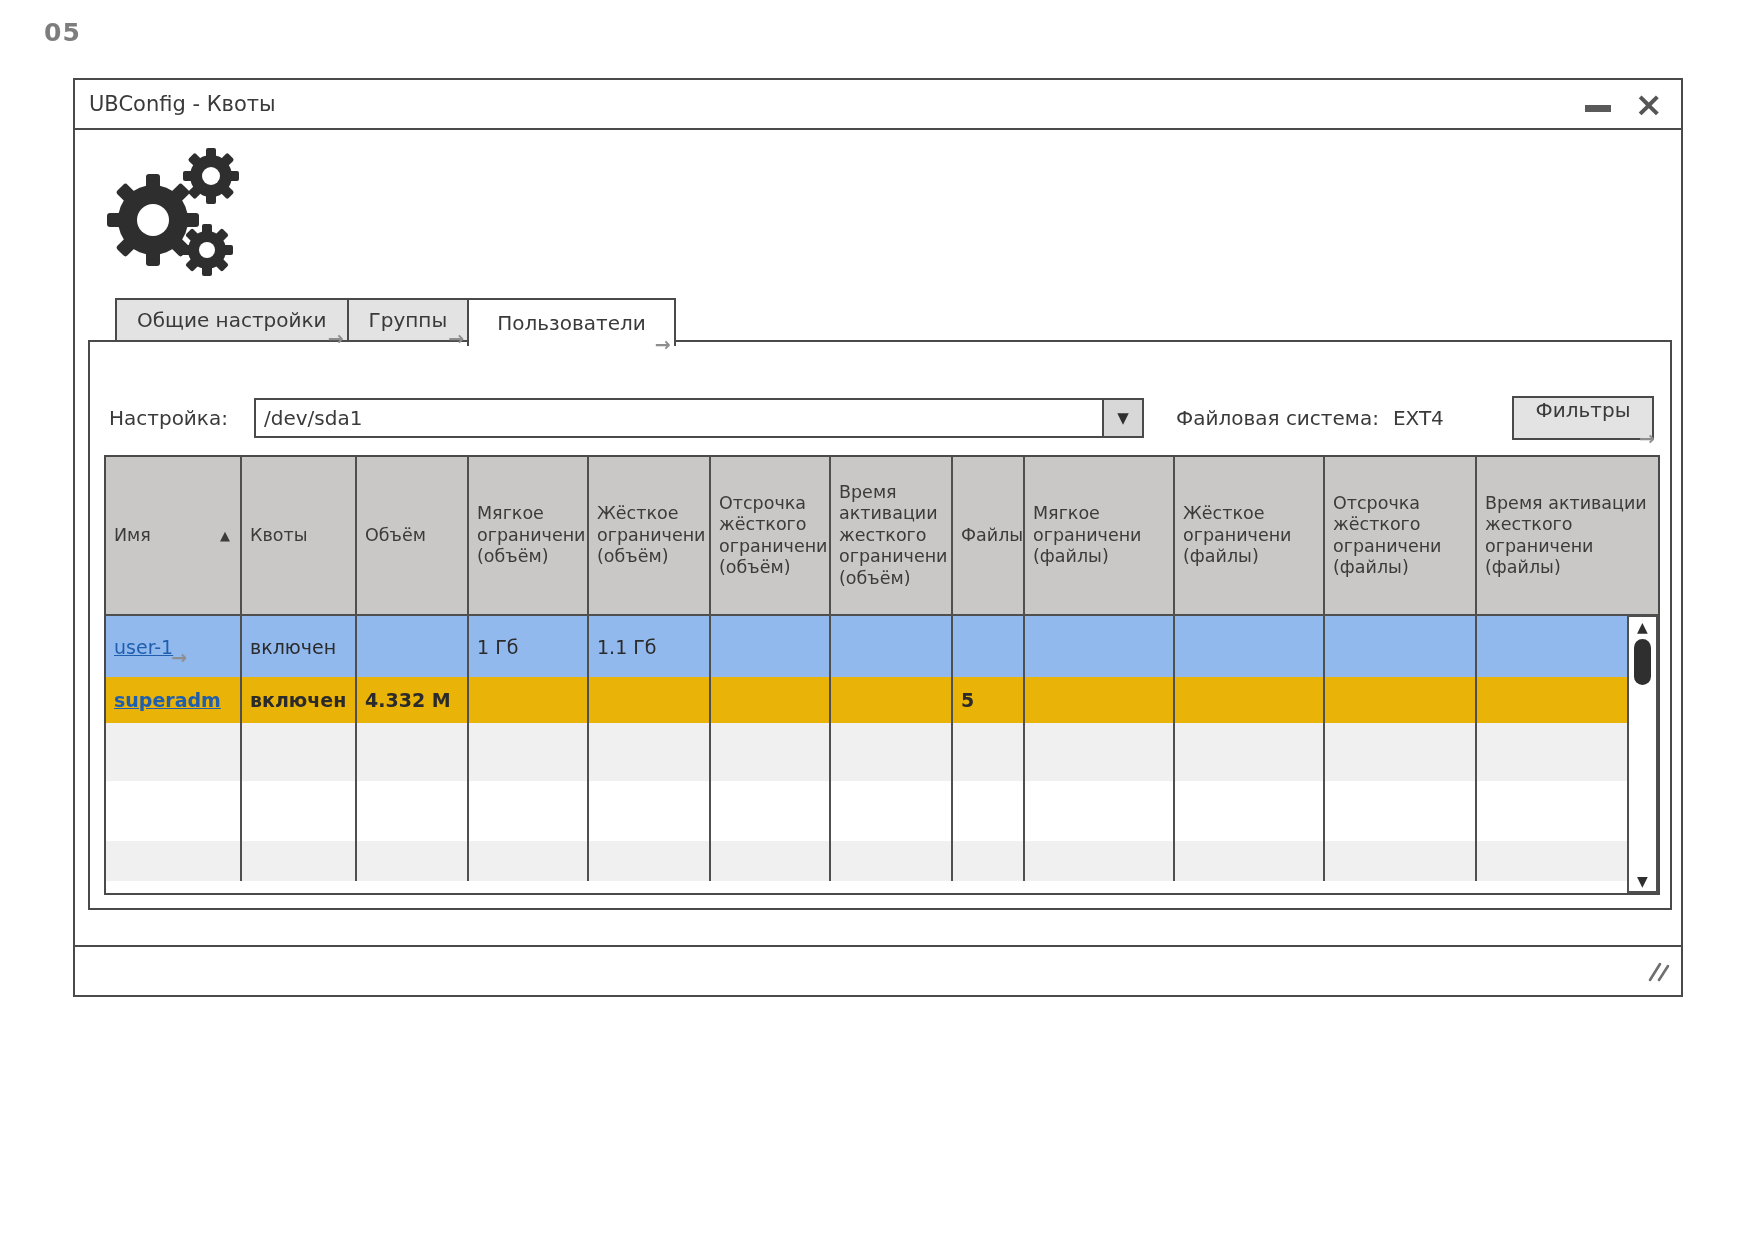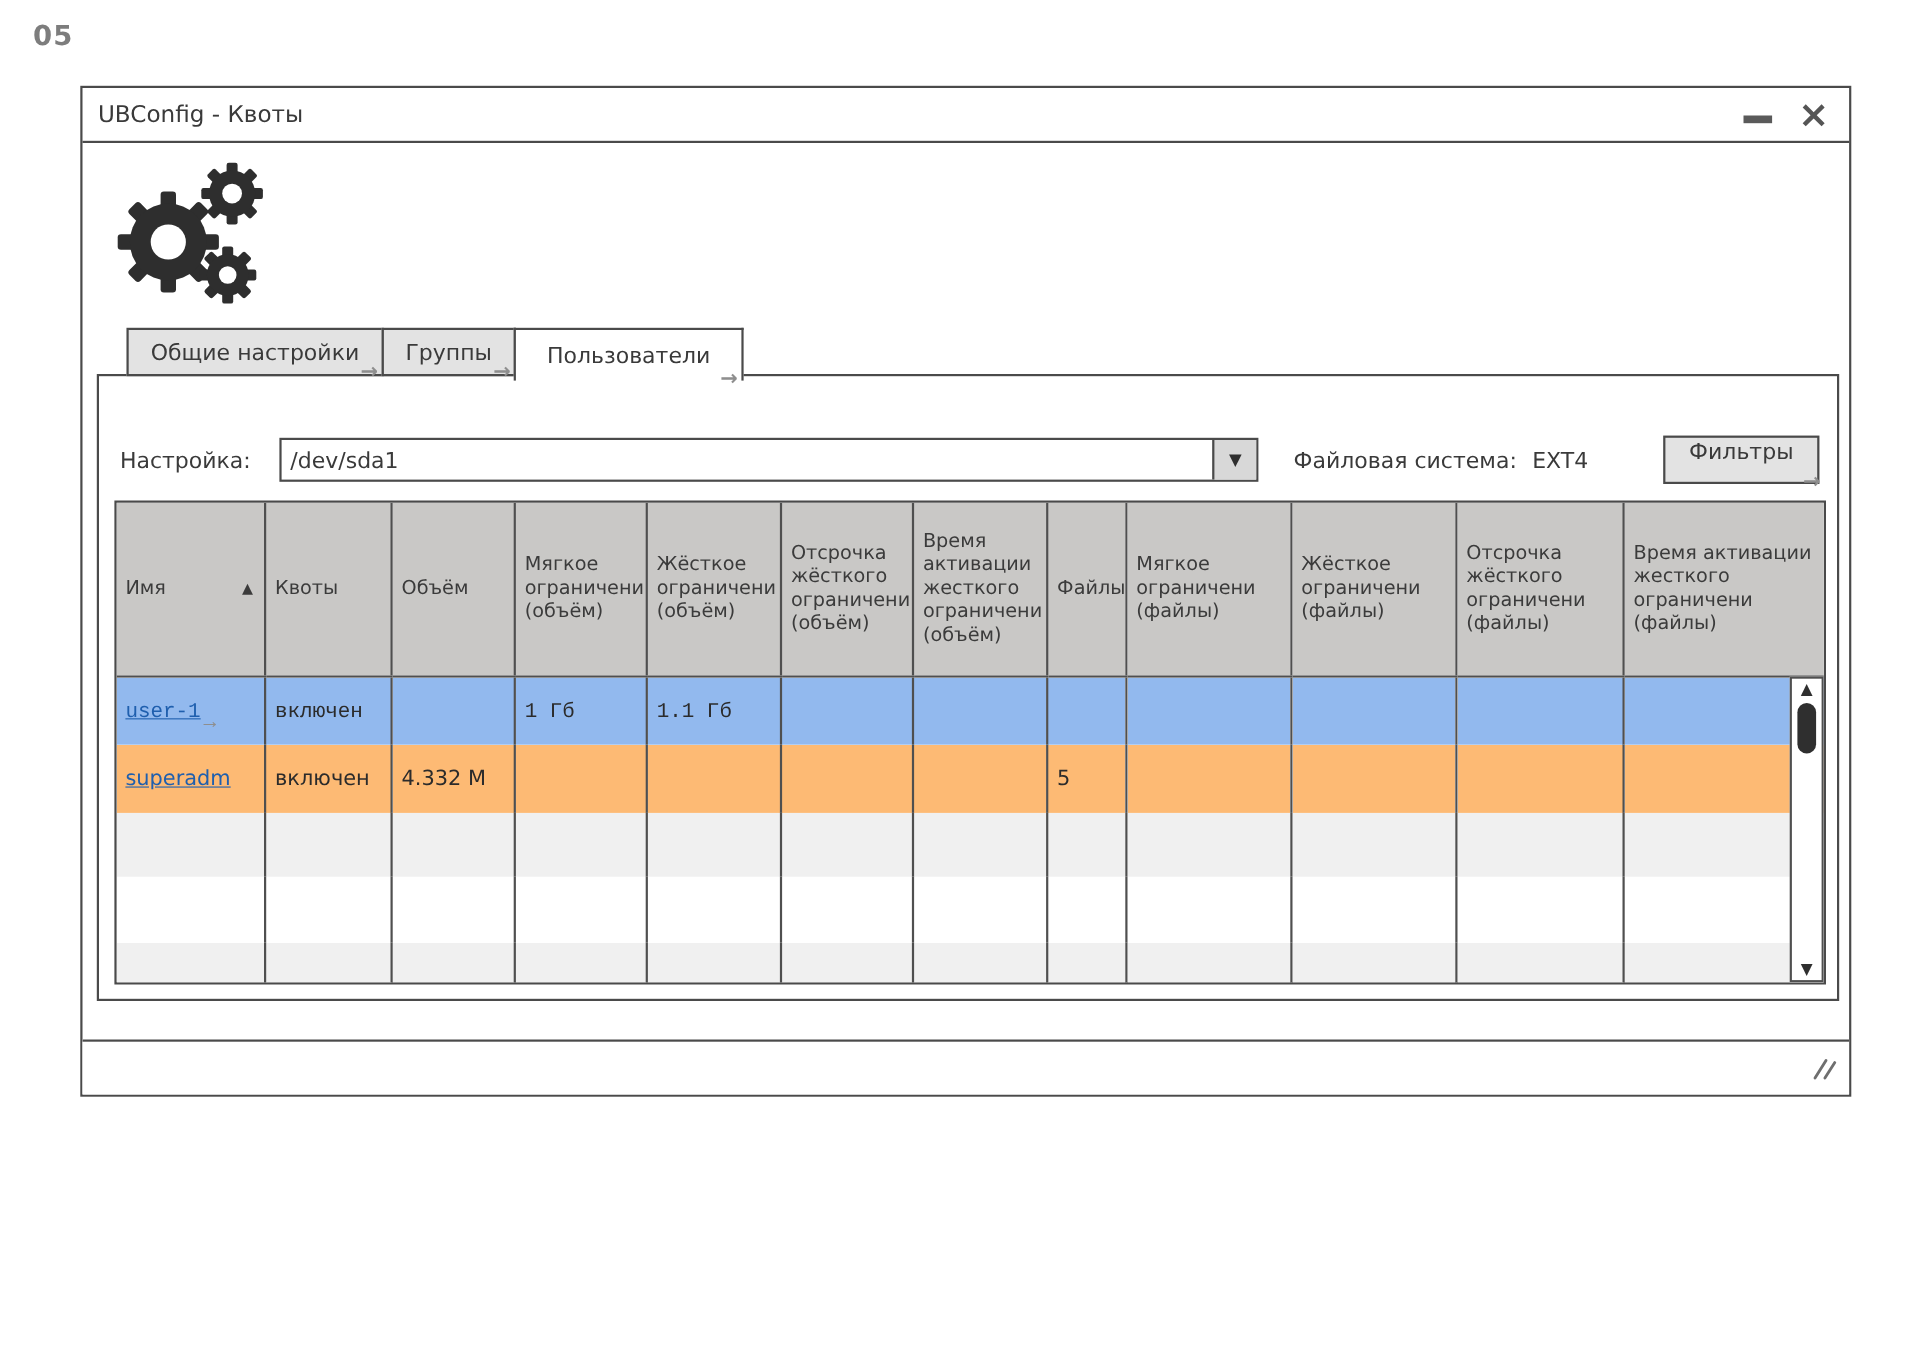--- a/index.html
+++ b/index.html
@@ -1,18 +1,18 @@
 <!DOCTYPE html>
 <html><head>
 <meta charset="utf-8">
 <style>
   html,body{margin:0;padding:0;background:#fff;}
   body{width:1753px;height:1240px;position:relative;overflow:hidden;
        font-family:"DejaVu Sans",sans-serif;color:#3a3a3a;}
-  .page-label{position:absolute;left:30px;top:18px;font-size:25px;font-weight:bold;color:#7d7d7d;letter-spacing:1px;}
+  .page-label{position:absolute;left:44px;top:18px;font-size:25px;font-weight:bold;color:#7d7d7d;letter-spacing:1px;}
   
   .window{position:absolute;left:73px;top:78px;width:1610px;height:919px;
           border:2px solid #4a4a4a;background:#fff;box-sizing:border-box;}
   .titlebar{position:absolute;left:0;top:0;right:0;height:50px;border-bottom:2px solid #4a4a4a;
             display:flex;align-items:center;box-sizing:border-box;gap:11px;}
   .title{font-size:21px;margin-left:14px;color:#3a3a3a;}
   .win-controls{margin-left:auto;display:flex;align-items:center;gap:24px;margin-right:18px;}
   .min-icon{width:26px;height:7px;background:#5a5a5a;margin-top:8px;cursor:default;}
   .close-icon{font-size:34px;font-weight:bold;color:#555;line-height:30px;cursor:default;}
   
@@ -42,22 +42,22 @@
   .table-wrap{position:absolute;left:14px;top:113px;width:1556px;height:440px;
               border:2px solid #4a4a4a;box-sizing:border-box;overflow:hidden;background:#fff;}
   table.quota{width:100%;border-collapse:collapse;table-layout:fixed;}
   .quota th,.quota td{border-left:2px solid #4f4f4f;padding:0 2px 0 8px;box-sizing:border-box;overflow:hidden;}
   .quota th:first-child,.quota td:first-child{border-left:none;}
   .quota thead tr{height:158px;}
   .quota th{background:#c9c8c6;font-weight:normal;font-size:17.5px;line-height:1.22;text-align:left;
             vertical-align:middle;color:#3b3b3b;border-bottom:2px solid #4f4f4f;}
   .quota td{font-size:19px;vertical-align:middle;color:#2b2b2b;white-space:nowrap;}
   tr.row-sel{height:62px;}
-  tr.row-sel td{background:#92b9ee;font-family:Liberation Mono, monospace;}
-  tr.row-plain{height:62px;background:#fdba74;}
+  tr.row-sel td{background:#92b9ee;}
+  tr.row-plain{height:46px;background:#eab308;font-weight:bold;}
   tr.empty-a{height:58px;background:#f0f0f0;}
   tr.empty-b{height:60px;background:#fff;}
   tr.empty-c{height:40px;background:#f0f0f0;}
   .name-head{display:flex;align-items:center;}
   .sort-icon{margin-left:auto;margin-right:8px;font-size:13px;color:#3b3b3b;}
   .clip{white-space:nowrap;}
   a.cell-link{color:#1f5fae;text-decoration:underline;position:relative;cursor:pointer;}
   a.cell-link .link-arrow{right:-14px;bottom:-10px;}
   
   .vscroll{position:absolute;top:158px;bottom:0;right:0;width:31px;border:2px solid #4f4f4f;

